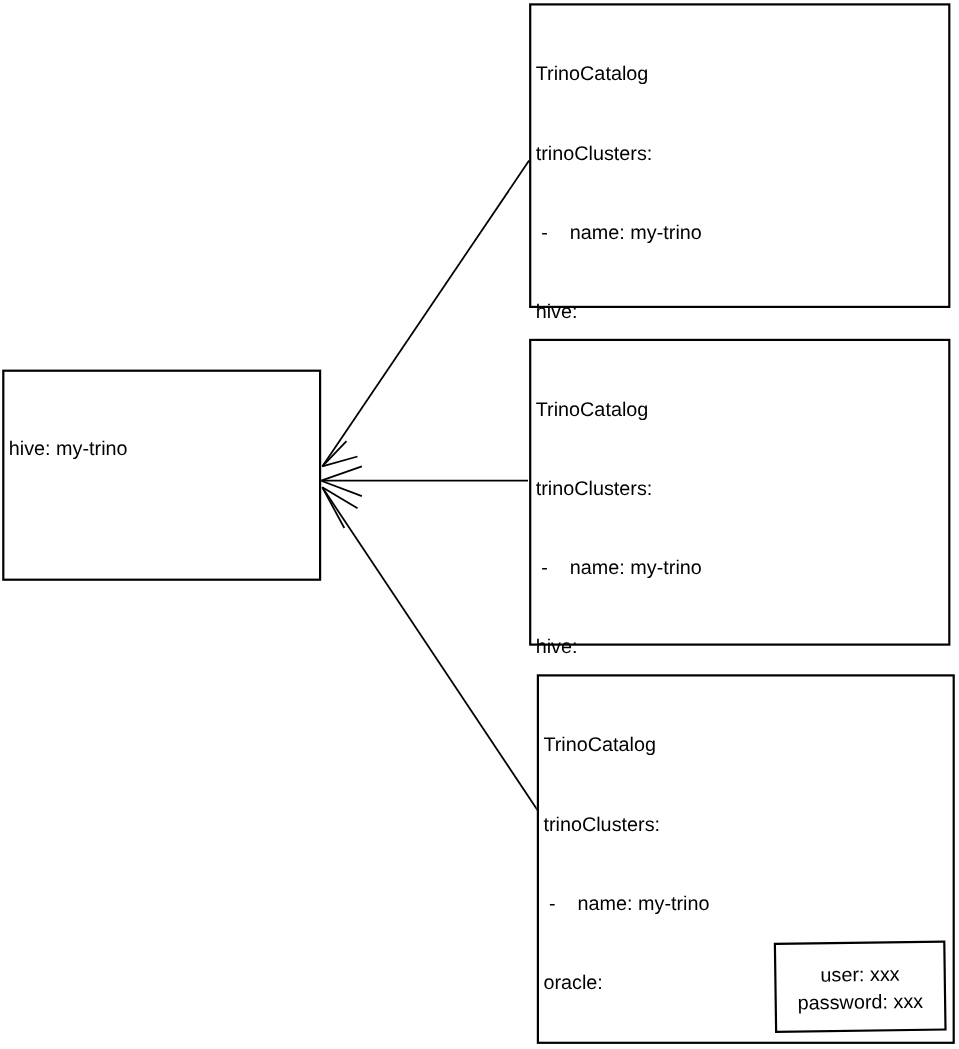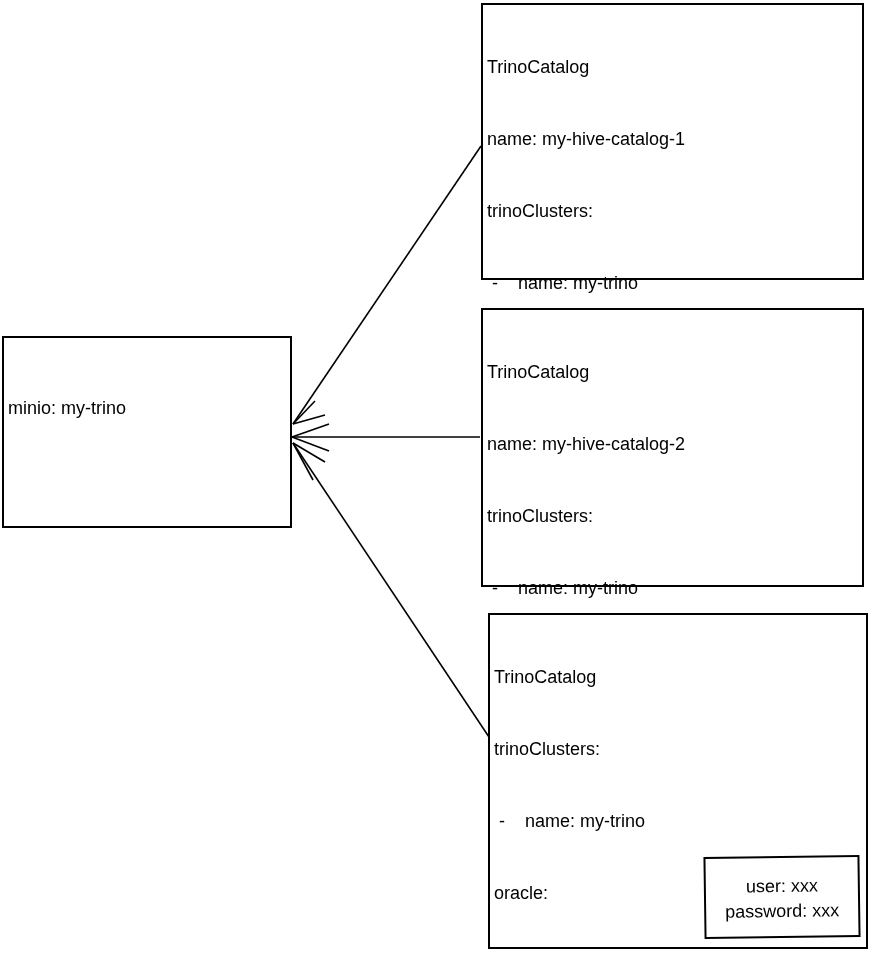--- a/index.html
+++ b/index.html
@@ -99,42 +99,40 @@
 
     <g>
       <line x1="758" y1="816" x2="787" y2="857" stroke="#000" stroke-width="1.6"></line>
       <line x1="787" y1="857" x2="764" y2="836" stroke="#000" stroke-width="1.6"></line>
       <line x1="787" y1="857" x2="761" y2="845" stroke="#000" stroke-width="1.6"></line>
     </g>
   </svg>
 
   <div class="node" id="cluster-box" style="left:2px; top:336px; width:290px; height:192px;">
     <div class="yaml">
-      <span class="ln">minio: my-trino</span>
+      <span class="ln">hive: my-trino</span>
     </div>
   </div>
 
   <div class="node" id="catalog1-box" style="left:481px; top:3px; width:383px; height:277px;">
     <div class="yaml">
       <span class="ln">TrinoCatalog</span>
-      <span class="ln">name: my-hive-catalog-1</span>
       <span class="ln">trinoClusters:</span>
       <span class="ln"> -    name: my-trino</span>
       <span class="ln">hive:</span>
       <span class="ln">   s3: # S3ConnnectionSpec</span>
       <span class="ln">      inline:</span>
       <span class="ln">         host: minio</span>
       <span class="ln">   metastore: # whatever</span>
     </div>
   </div>
 
   <div class="node" id="catalog2-box" style="left:481px; top:308px; width:383px; height:279px;">
     <div class="yaml">
       <span class="ln">TrinoCatalog</span>
-      <span class="ln">name: my-hive-catalog-2</span>
       <span class="ln">trinoClusters:</span>
       <span class="ln"> -    name: my-trino</span>
       <span class="ln">hive:</span>
       <span class="ln">   hdfs:</span>
       <span class="ln">      # TBD</span>
       <span class="ln">   metastore: # whatever</span>
     </div>
   </div>
 
   <div class="node" id="catalog3-box" style="left:488px; top:613px; width:380px; height:336px;">

